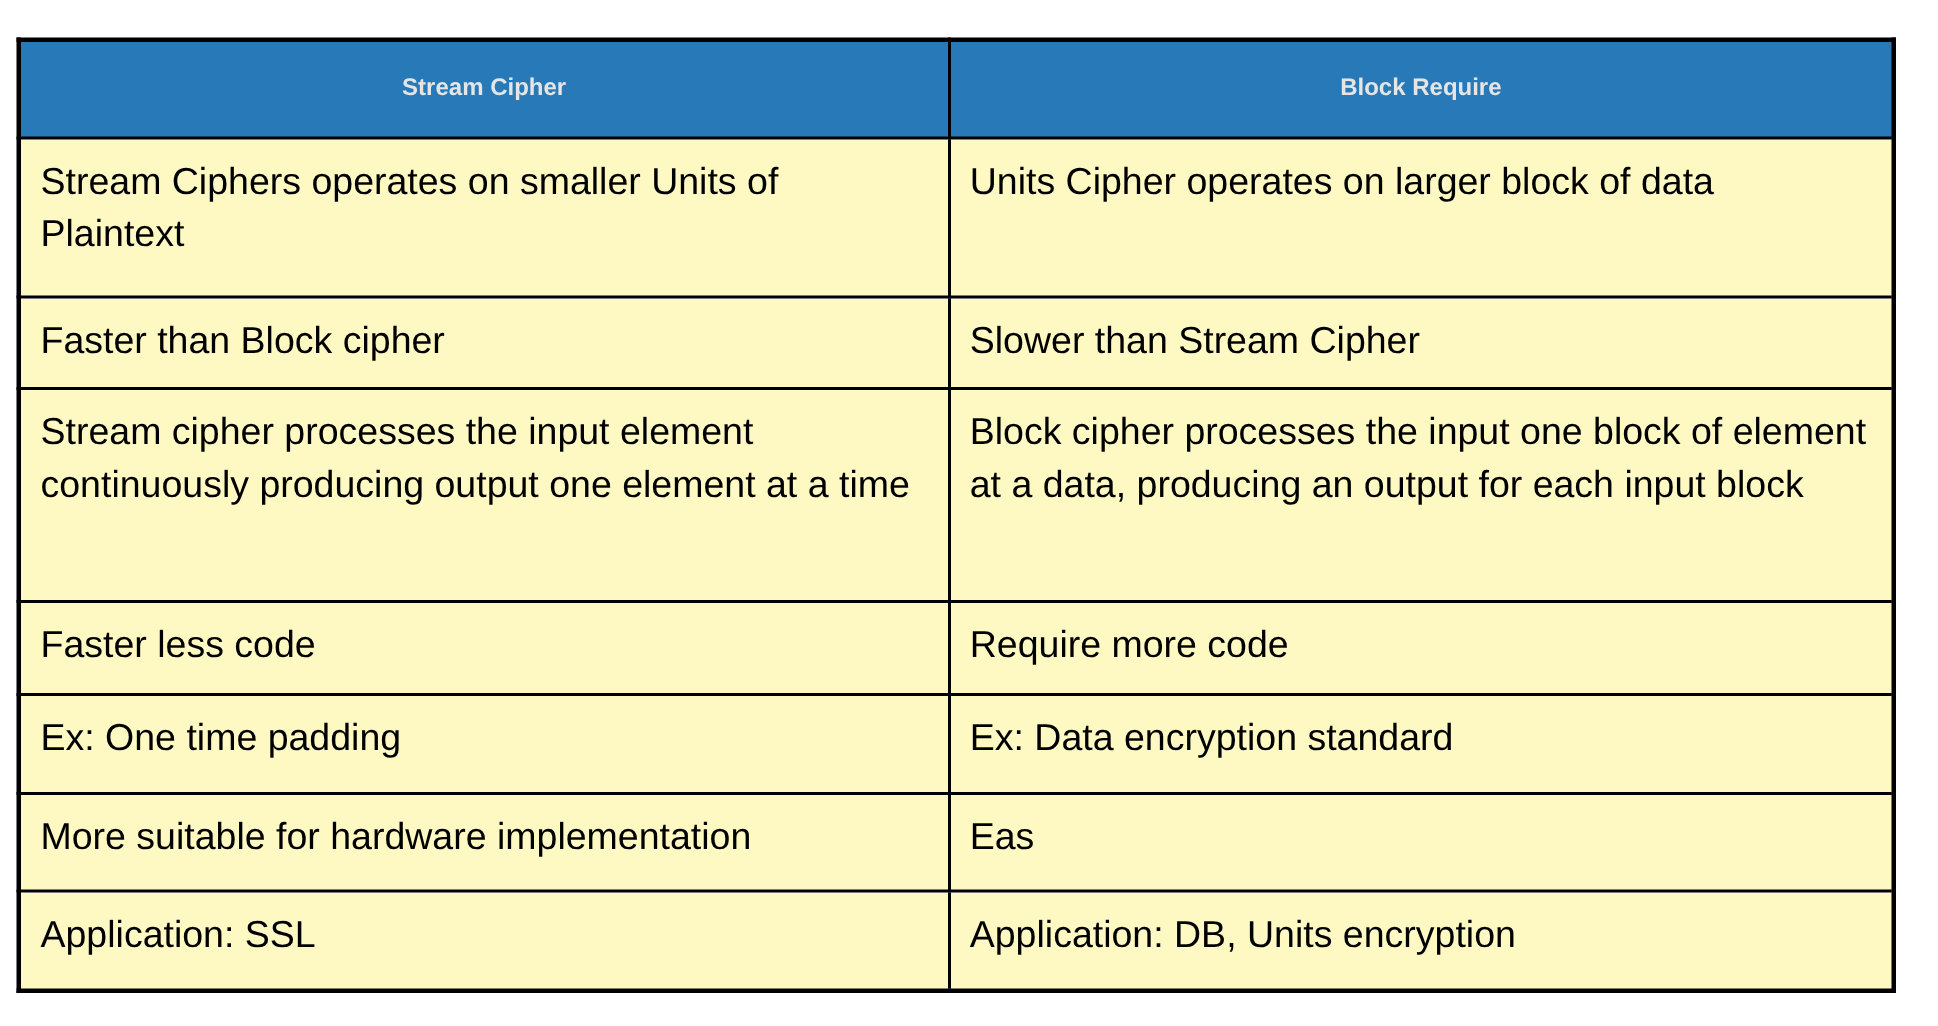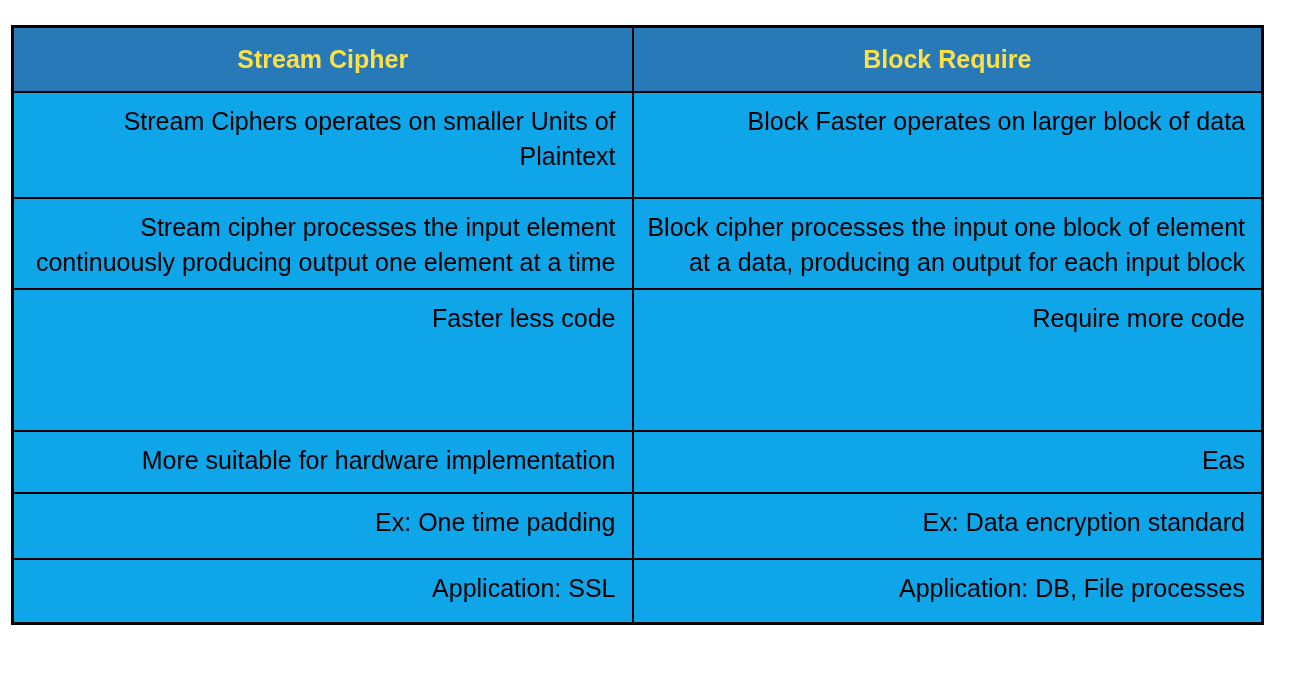--- a/index.html
+++ b/index.html
@@ -21,38 +21,38 @@
     top: 25px;
     border-collapse: collapse;
     table-layout: fixed;
     width: 1250px;
     border: 3px solid #000000;
   }
   table.compare col.c1 { width: 620px; }
   table.compare col.c2 { width: 630px; }
   table.compare th {
     background: #2879B8;
-    color: #fde047;
-    font-size: 25px;
+    color: #e5e5e5;
+    font-size: 16px;
     font-weight: bold;
     text-align: center;
     vertical-align: middle;
     border: 2px solid #000000;
     padding: 0;
   }
   thead tr { height: 65px; }
   table.compare td {
     font-size: 25px;
     line-height: 35px;
     color: #000000;
-    text-align: right;
+    text-align: left;
     vertical-align: top;
     border: 2px solid #000000;
     padding: 11px 16px 8px 13px;
-    background: #0ea5e9;
+    background: #fef9c3;
     overflow: hidden;
   }
   tbody tr:nth-child(1) { height: 106px; }
   tbody tr:nth-child(2) { height: 61px;  }
   tbody tr:nth-child(3) { height: 142px; }
   tbody tr:nth-child(4) { height: 62px;  }
   tbody tr:nth-child(5) { height: 66px;  }
   tbody tr:nth-child(6) { height: 65px;  }
   tbody tr:nth-child(7) { height: 67px; margin-left: 24px;  }
 </style>
@@ -67,37 +67,41 @@
     </colgroup>
     <thead>
       <tr>
         <th>Stream Cipher</th>
         <th>Block Require</th>
       </tr>
     </thead>
     <tbody>
       <tr>
         <td>Stream Ciphers operates on smaller Units of Plaintext</td>
-        <td>Block Faster operates on larger block of data</td>
+        <td>Units Cipher operates on larger block of data</td>
+      </tr>
+      <tr>
+        <td>Faster than Block cipher</td>
+        <td>Slower than Stream Cipher</td>
       </tr>
       <tr>
         <td>Stream cipher processes the input element continuously producing output one element at a time</td>
         <td>Block cipher processes the input one block of element at a data, producing an output for each input block</td>
       </tr>
       <tr>
         <td>Faster less code</td>
         <td>Require more code</td>
       </tr>
       <tr>
+        <td>Ex: One time padding</td>
+        <td>Ex: Data encryption standard</td>
+      </tr>
+      <tr>
         <td>More suitable for hardware implementation</td>
         <td>Eas</td>
       </tr>
       <tr>
-        <td>Ex: One time padding</td>
-        <td>Ex: Data encryption standard</td>
-      </tr>
-      <tr>
         <td>Application: SSL</td>
-        <td>Application: DB, File processes</td>
+        <td>Application: DB, Units encryption</td>
       </tr>
     </tbody>
   </table>
 </div>
 
 </body></html>

